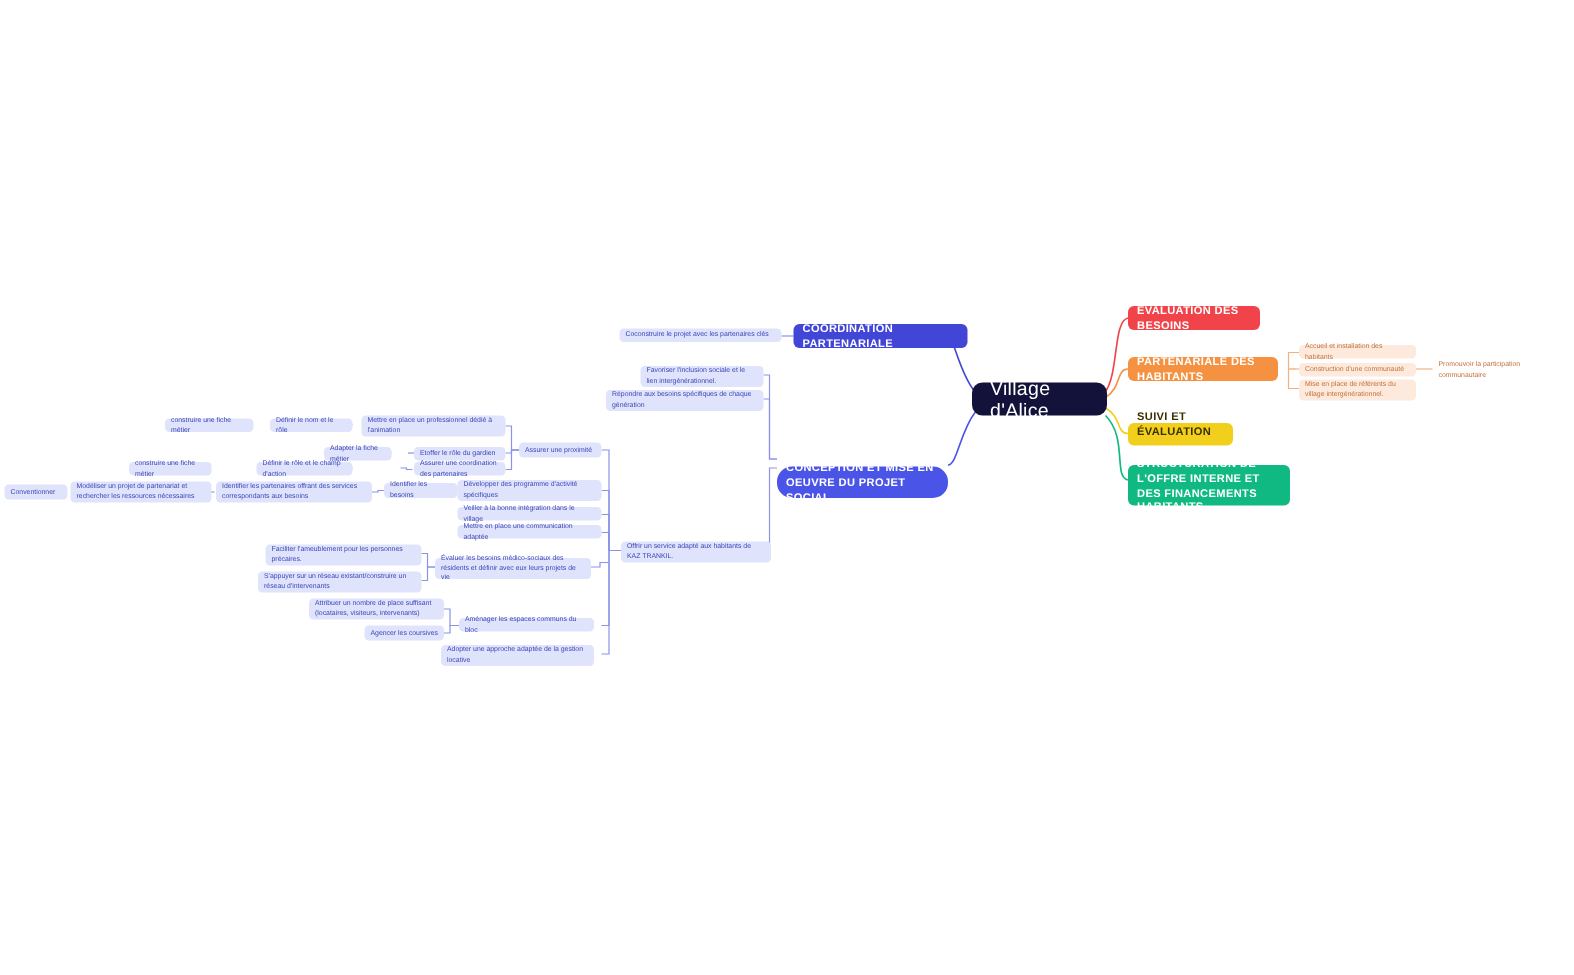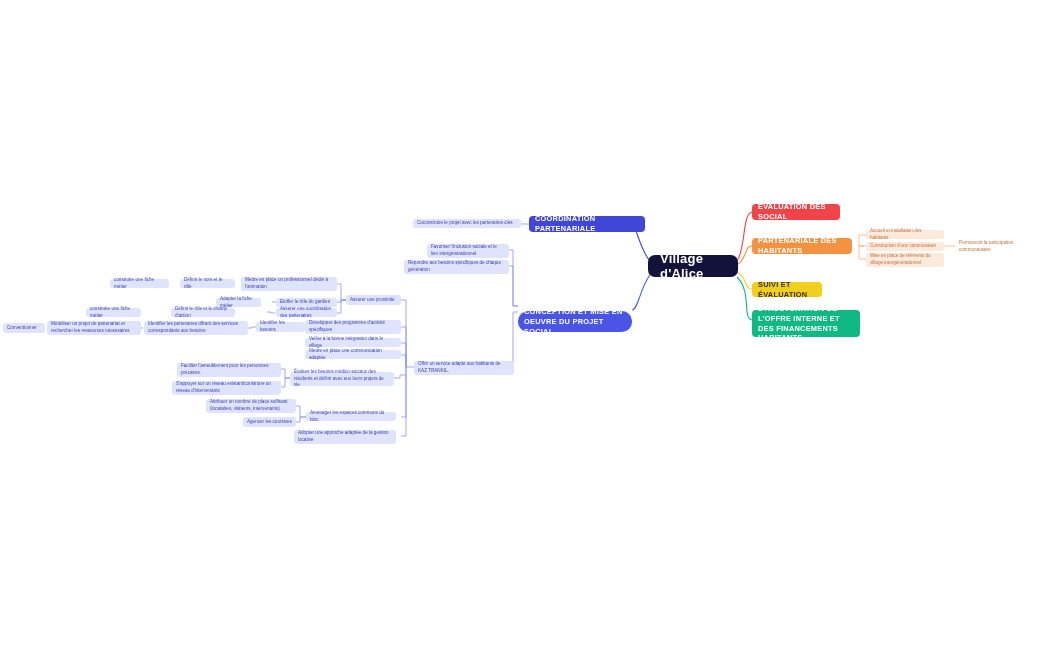--- a/index.html
+++ b/index.html
@@ -6,28 +6,28 @@
   body{width:1049px;height:650px;position:relative;overflow:hidden;
        font-family:"Liberation Sans","DejaVu Sans",sans-serif;}
   #canvas{position:absolute;left:0;top:0;width:1049px;height:650px;}
   #edges{position:absolute;left:0;top:0;width:1049px;height:650px;pointer-events:none;}
 
   .node{position:absolute;box-sizing:border-box;display:flex;align-items:center;}
   .node span{display:block;width:100%;}
 
   
   .central{background:#12123a;color:#ffffff;border-radius:7px;
-           font-size:13px;font-weight:bold;justify-content:flex-end;
+           font-size:13px;font-weight:normal;justify-content:flex-end;
            padding:7px 12px;letter-spacing:.2px;}
 
   
   .main{border-radius:4px;font-size:7.4px;font-weight:bold;color:#ffffff;
         padding:4px 6px;letter-spacing:.25px;line-height:1.35;}
   .main.dark{color:#ffffff;}
-  .main.yellowtxt{color:#3a3000;}
+  .main.yellowtxt{color:#3a3000;align-items:flex-end;}
 
   
   .sub{border-radius:3px;font-size:4.6px;padding:3px 4px;line-height:1.45;}
   .sub.blue{background:#dfe3fb;color:#3b46b8;}
   .sub.orange{background:#fdeadd;color:#c2713a;}
   .sub.orange-plain{background:transparent;color:#c2713a;}
 </style>
 </head>
 <body>
 
@@ -105,21 +105,21 @@
 
   <div class="node main dark" style="left:529px;top:216px;width:116px;height:16px;background:#4246d6;">
     <span>COORDINATION PARTENARIALE</span>
   </div>
 
   <div class="node main dark" style="left:518px;top:311px;width:114px;height:21px;background:#4a55e8;border-radius:10px;">
     <span>CONCEPTION ET MISE EN OEUVRE DU PROJET SOCIAL</span>
   </div>
 
   <div class="node main dark" style="left:752px;top:204px;width:88px;height:16px;background:#f0444a;">
-    <span>ÉVALUATION DES SOCIAL</span>
+    <span>ÉVALUATION DES BESOINS</span>
   </div>
 
   <div class="node main dark" style="left:752px;top:238px;width:100px;height:16px;background:#f59241;">
     <span>PARTENARIALE DES HABITANTS</span>
   </div>
 
   <div class="node main yellowtxt" style="left:752px;top:282px;width:70px;height:15px;background:#f2cf1c;">
     <span>SUIVI ET ÉVALUATION</span>
   </div>
 

